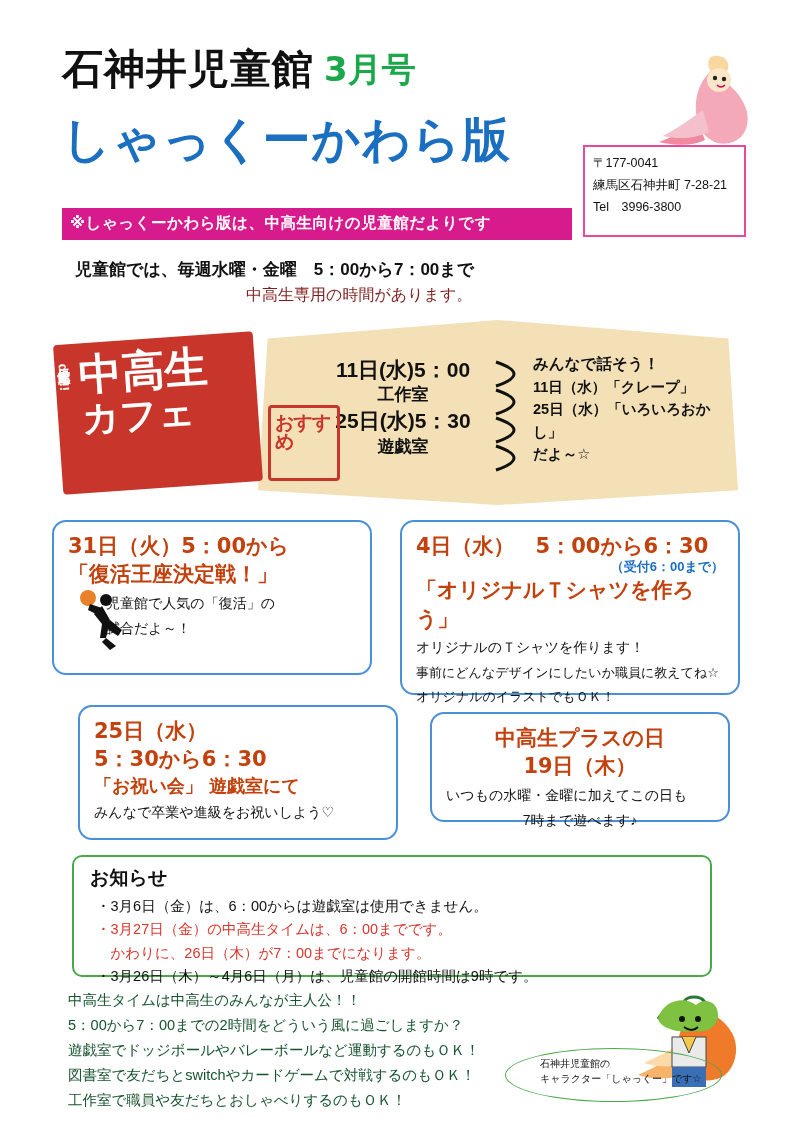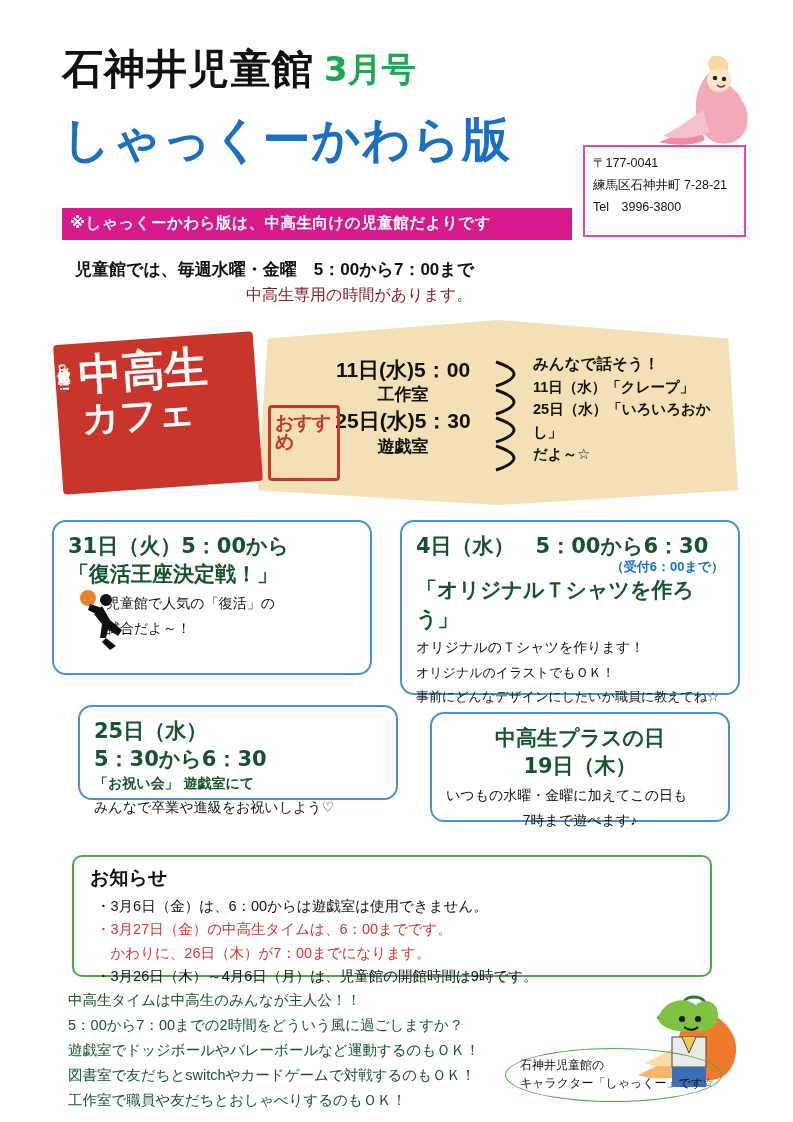--- a/index.html
+++ b/index.html
@@ -98,31 +98,31 @@
   .banner-right .l1{font-size:15.5px;}
   .arcs{position:absolute;left:228px;top:28px;width:60px;height:135px;}
 
   
   .box{
     position:absolute;border:2px solid #4a90d9;border-radius:14px;
     box-sizing:border-box;padding:10px 14px;background:#fff;
   }
   .box.green{border-color:#4aa84a;}
   .box h3{
-    margin:0;font-size:21px;font-weight:bold;color:#14532d;line-height:1.35;
-    font-family:"DejaVu Sans",sans-serif;
-  }
-  .box h3.sm{font-size:14px;}
+    margin:0;font-size:21px;font-weight:bold;color:#c2410c;line-height:1.35;
+    font-family:"DejaVu Sans",sans-serif;
+  }
+  .box h3.sm{font-size:18px;}
   .box .sub{font-size:13px;font-weight:bold;color:#1b6fc1;text-align:right;margin-top:-2px;}
   .box p{margin:4px 0 0 0;font-size:14px;line-height:1.55;color:#111;}
   .box p.small{font-size:13px;}
 
   #box-fukkatsu{left:52px;top:520px;width:320px;height:155px;}
   #box-tshirt{left:400px;top:520px;width:340px;height:175px;}
-  #box-oiwai{left:78px;top:705px;width:320px;height:95px;}
+  #box-oiwai{left:78px;top:705px;width:320px;height:135px;}
   #box-plus{left:430px;top:712px;width:300px;height:110px;text-align:center;}
 
   .runner{position:absolute;left:12px;top:62px;width:70px;height:70px;}
 
   
   #notice{
     left:72px;top:855px;width:640px;height:122px;
     border-color:#4aa84a;border-radius:10px;padding:8px 16px;
   }
   #notice h3{font-size:19px;color:#111;margin-bottom:4px;}
@@ -130,22 +130,22 @@
   #notice li{font-size:14.5px;line-height:1.62;color:#111;}
   #notice li.red{color:#d8352b;}
 
   
   .footer{
     position:absolute;left:68px;top:988px;width:520px;
     font-size:14.5px;line-height:1.73;color:#14532d;
   }
   .mascot{position:absolute;left:600px;top:975px;width:170px;height:130px;}
   .caption{
-    position:absolute;left:520px;top:1056px;width:230px;
-    font-size:12px;line-height:1.5;color:#111;
+    position:absolute;left:540px;top:1056px;width:230px;
+    font-size:10px;line-height:1.5;color:#111;
   }
   .caption-oval{
     position:absolute;left:505px;top:1048px;width:215px;height:52px;
     border:1px solid #4aa84a;border-radius:50%;
   }
 </style>
 </head>
 <body>
 
 <div class="page">
@@ -222,22 +222,22 @@
       <path d="M36 24 L24 20 L22 26 L34 32 Z" fill="#111"></path>
       <path d="M40 54 L50 62 L44 66 L36 58 Z" fill="#111"></path>
     </svg>
   </div>
 
   <div class="box" id="box-tshirt">
     <h3>4日（水）　5：00から6：30</h3>
     <div class="sub">（受付6：00まで）</div>
     <h3>「オリジナルＴシャツを作ろう」</h3>
     <p>オリジナルのＴシャツを作ります！</p>
+    <p class="small">事前にどんなデザインにしたいか職員に教えてね☆</p>
     <p class="small">オリジナルのイラストでもＯＫ！</p>
-    <p class="small">事前にどんなデザインにしたいか職員に教えてね☆</p>
   </div>
 
   <div class="box" id="box-oiwai">
     <h3>25日（水）</h3>
     <h3>5：30から6：30</h3>
     <h3 class="sm">「お祝い会」 遊戯室にて</h3>
     <p>みんなで卒業や進級をお祝いしよう♡</p>
   </div>
 
   <div class="box" id="box-plus">

